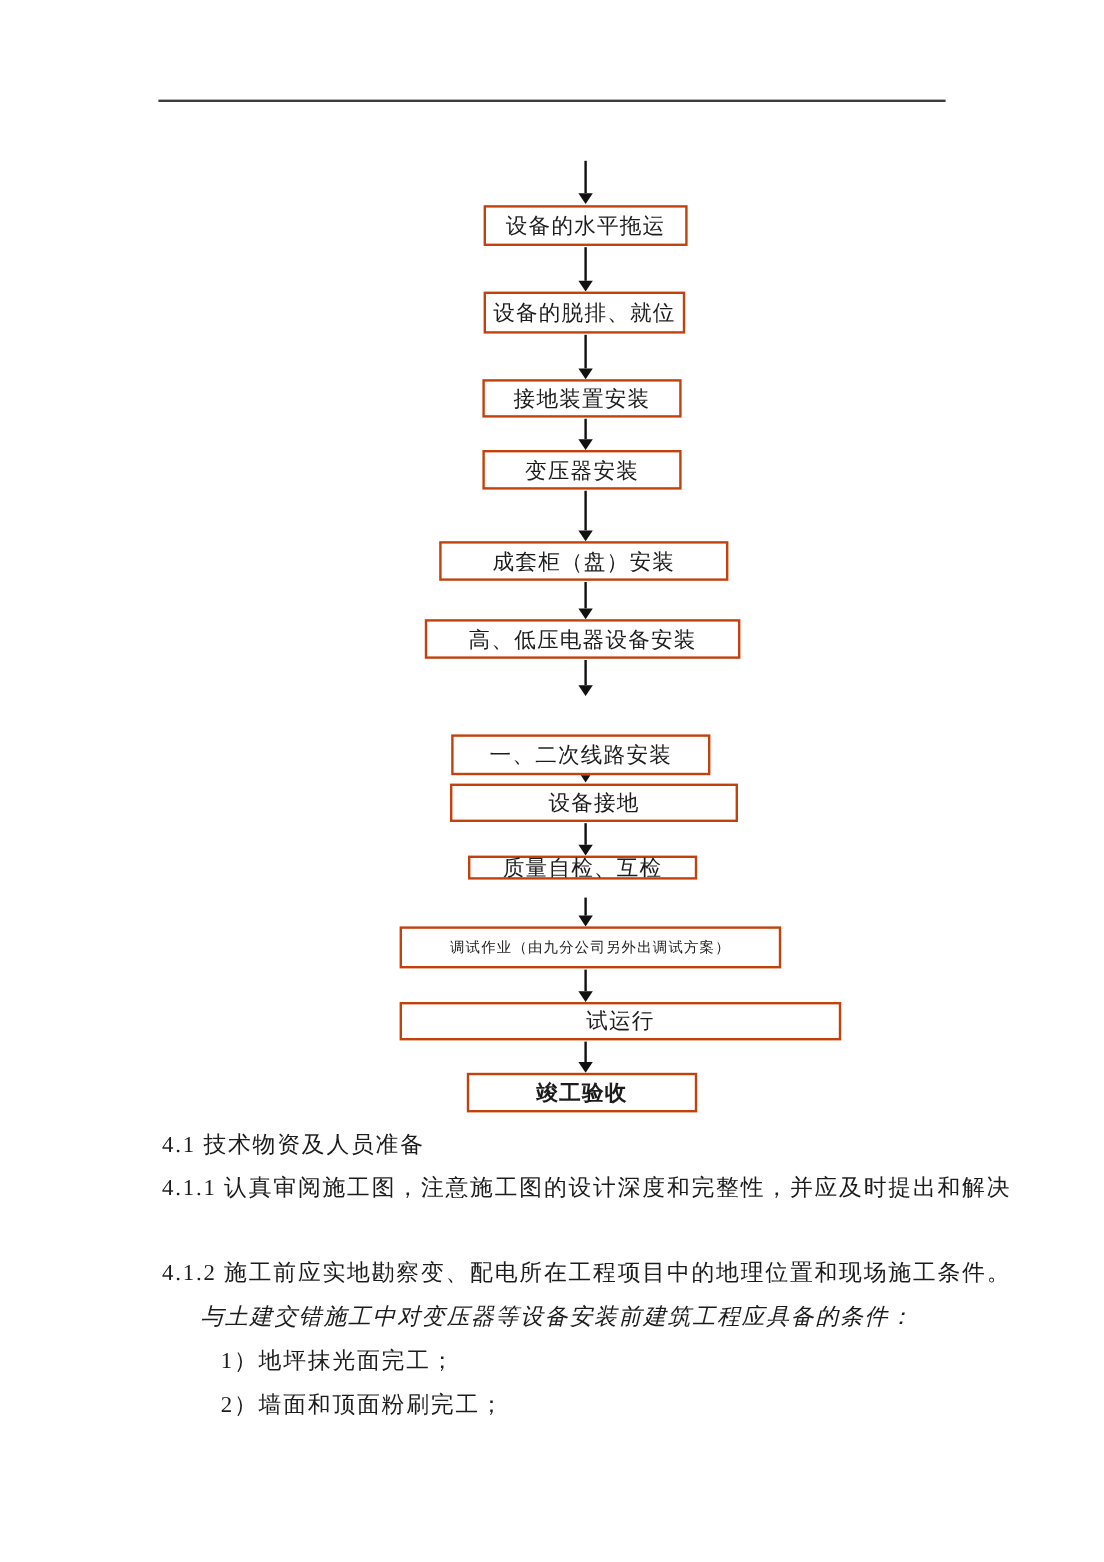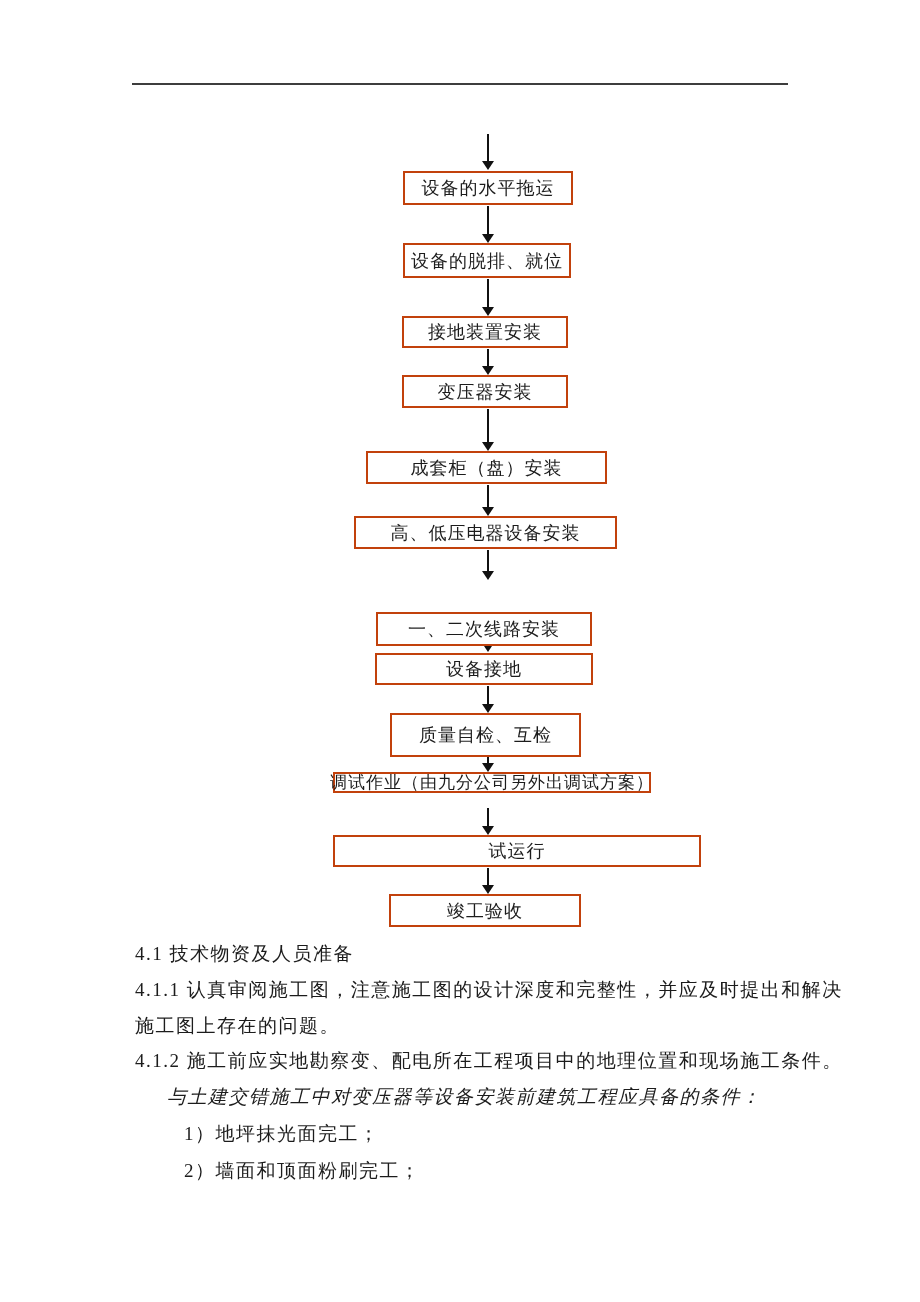--- a/index.html
+++ b/index.html
@@ -28,25 +28,25 @@
     font-size: 18px; letter-spacing: 1px; white-space: nowrap;
     color: #1c1c1c;
   }
   .s1  { left: 403px; top: 171px; width: 170px; height: 34px; }
   .s2  { left: 403px; top: 243px; width: 168px; height: 35px; }
   .s3  { left: 402px; top: 316px; width: 166px; height: 32px; }
   .s4  { left: 402px; top: 375px; width: 166px; height: 33px; }
   .s5  { left: 366px; top: 451px; width: 241px; height: 33px; }
   .s6  { left: 354px; top: 516px; width: 263px; height: 33px; }
   .s7  { left: 376px; top: 580px; width: 216px; height: 34px; margin-top: 32px; }
-  .s8  { left: 375px; top: 653px; width: 218px; height: 32px; }
-  .s9  { left: 390px; top: 713px; width: 191px; height: 44px; }
-  .s10 { left: 333px; top: 772px; width: 318px; height: 21px; font-size: 17px; }
+  .s8  { left: 375px; top: 653px; width: 240px; height: 32px; }
+  .s9  { left: 390px; top: 713px; width: 191px; height: 20px; }
+  .s10 { left: 333px; top: 772px; width: 318px; height: 35px; font-size: 12px; }
   .s11 { left: 333px; top: 835px; width: 368px; height: 32px; }
-  .s12 { left: 389px; top: 894px; width: 192px; height: 33px; }
+  .s12 { left: 389px; top: 894px; width: 192px; height: 33px; font-weight: bold; }
 
   
   .arrow {
     position: absolute; left: 481px; width: 13px;
     display: flex; flex-direction: column; align-items: center;
   }
   .arrow .shaft { width: 2px; background: #111111; flex: 1 1 auto; }
   .arrow .head {
     width: 0; height: 0; flex: 0 0 auto;
     border-left: 6px solid transparent;
@@ -144,19 +144,18 @@
   <div class="step s6">高、低压电器设备安装</div>
   <div class="step s7">一、二次线路安装</div>
   <div class="step s8">设备接地</div>
   <div class="step s9">质量自检、互检</div>
   <div class="step s10">调试作业（由九分公司另外出调试方案）</div>
   <div class="step s11">试运行</div>
   <div class="step s12">竣工验收</div>
 
   <div class="line l1">4.1 技术物资及人员准备</div>
   <div class="line l2">4.1.1 认真审阅施工图，注意施工图的设计深度和完整性，并应及时提出和解决</div>
-  <div class="line l3">施工图上存在的问题。</div>
   <div class="line l4">4.1.2 施工前应实地勘察变、配电所在工程项目中的地理位置和现场施工条件。</div>
   <div class="line l5">与土建交错施工中对变压器等设备安装前建筑工程应具备的条件：</div>
   <div class="line l6">1）地坪抹光面完工；</div>
   <div class="line l7">2）墙面和顶面粉刷完工；</div>
 
 </div>
 
 </body></html>

